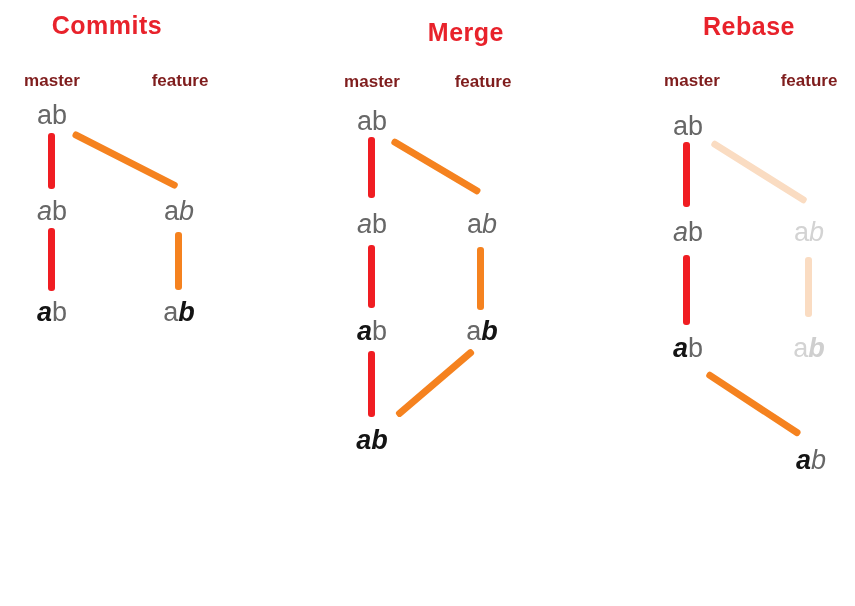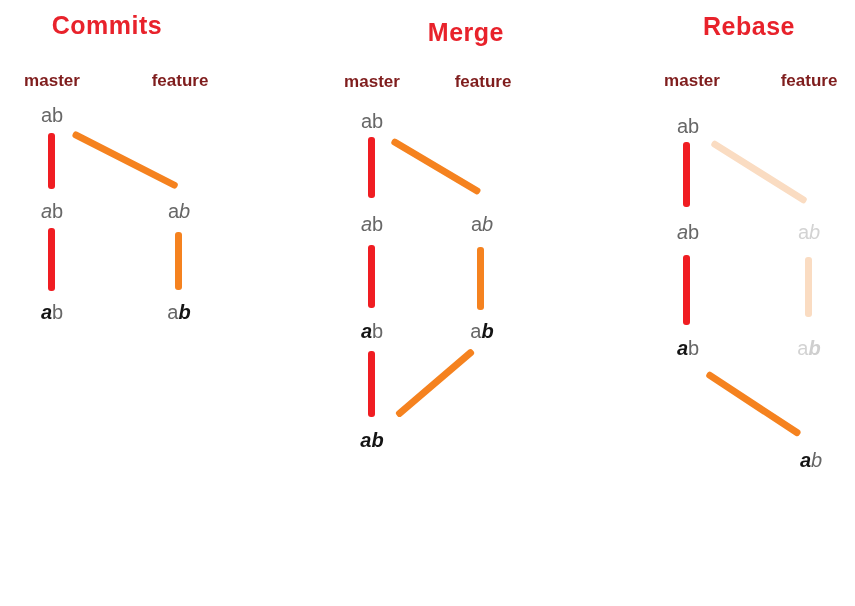--- a/index.html
+++ b/index.html
@@ -10,21 +10,21 @@
   .title{
     position:absolute;font-size:25px;font-weight:bold;color:#e8222b;
     text-align:center;width:160px;letter-spacing:.5px;
   }
   .branch-label{
     position:absolute;font-size:17px;font-weight:bold;color:#7f1d1d;
     text-align:center;width:90px;
   }
   .node{
     position:absolute;width:64px;height:34px;line-height:34px;text-align:center;
-    font-size:20px;z-index:2;
+    font-size:27px;z-index:2;
   }
   .node span{display:inline-block;}
   .g{color:#676767;font-style:normal;font-weight:normal;}
   .gi{color:#676767;font-style:italic;font-weight:normal;}
   .bi{color:#141414;font-style:italic;font-weight:bold;}
   .f{color:#d3d3d3;font-style:normal;font-weight:normal;}
   .fi{color:#d3d3d3;font-style:italic;font-weight:normal;}
   .fbi{color:#cfcfcf;font-style:italic;font-weight:bold;}
   .vline{
     position:absolute;width:7px;border-radius:3px;z-index:1;

